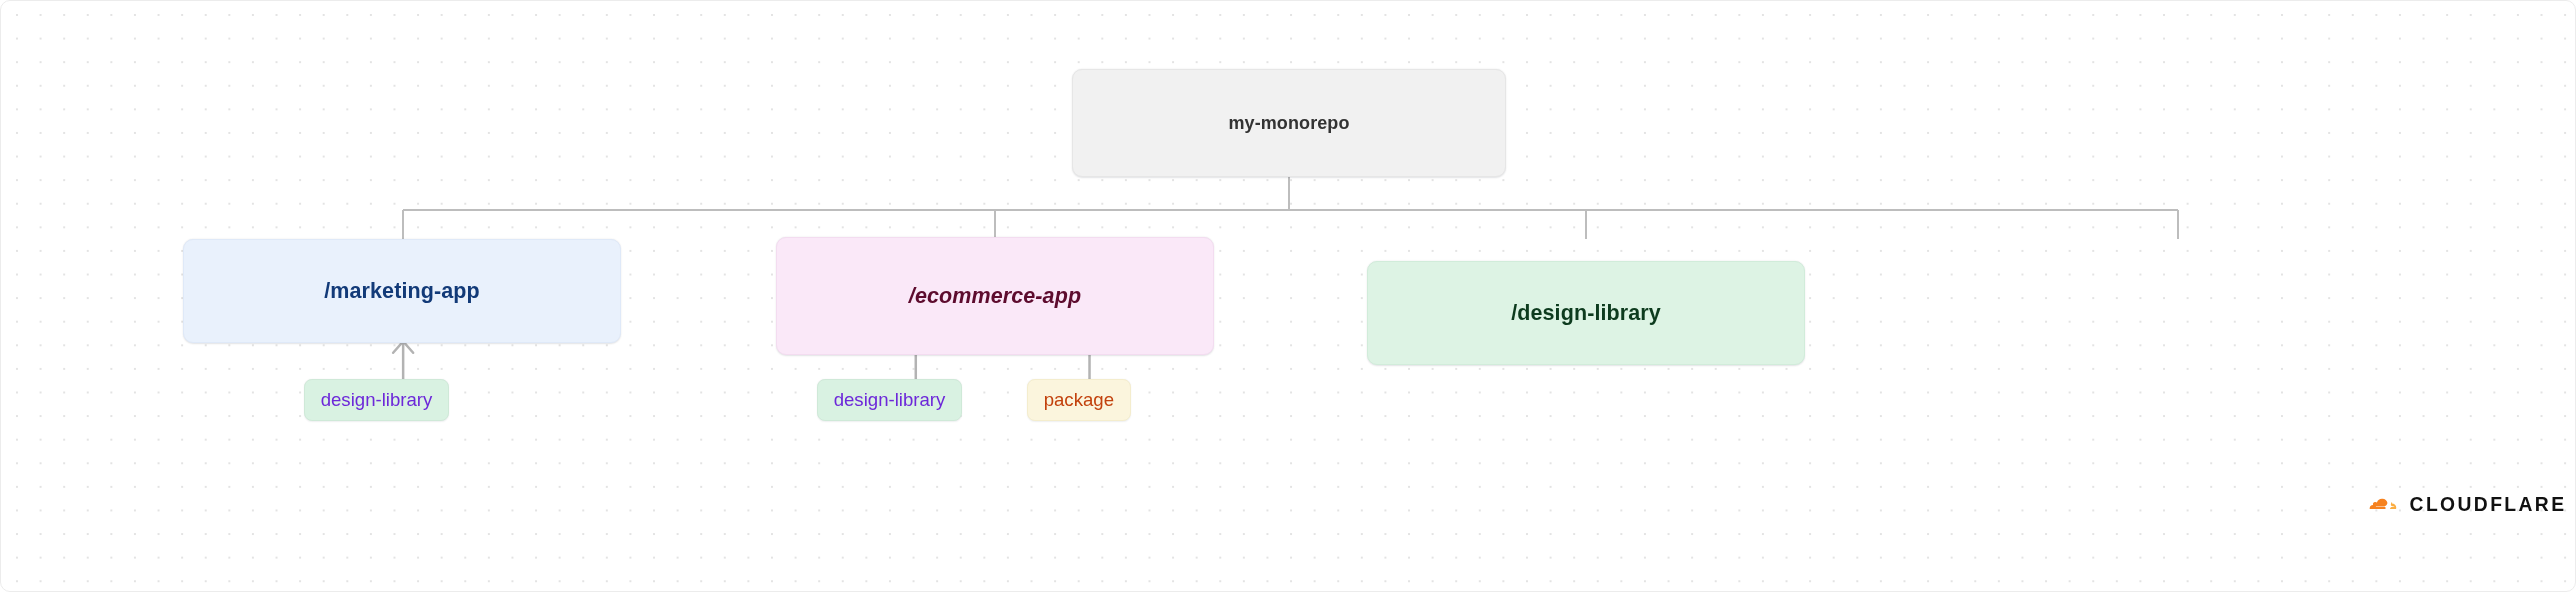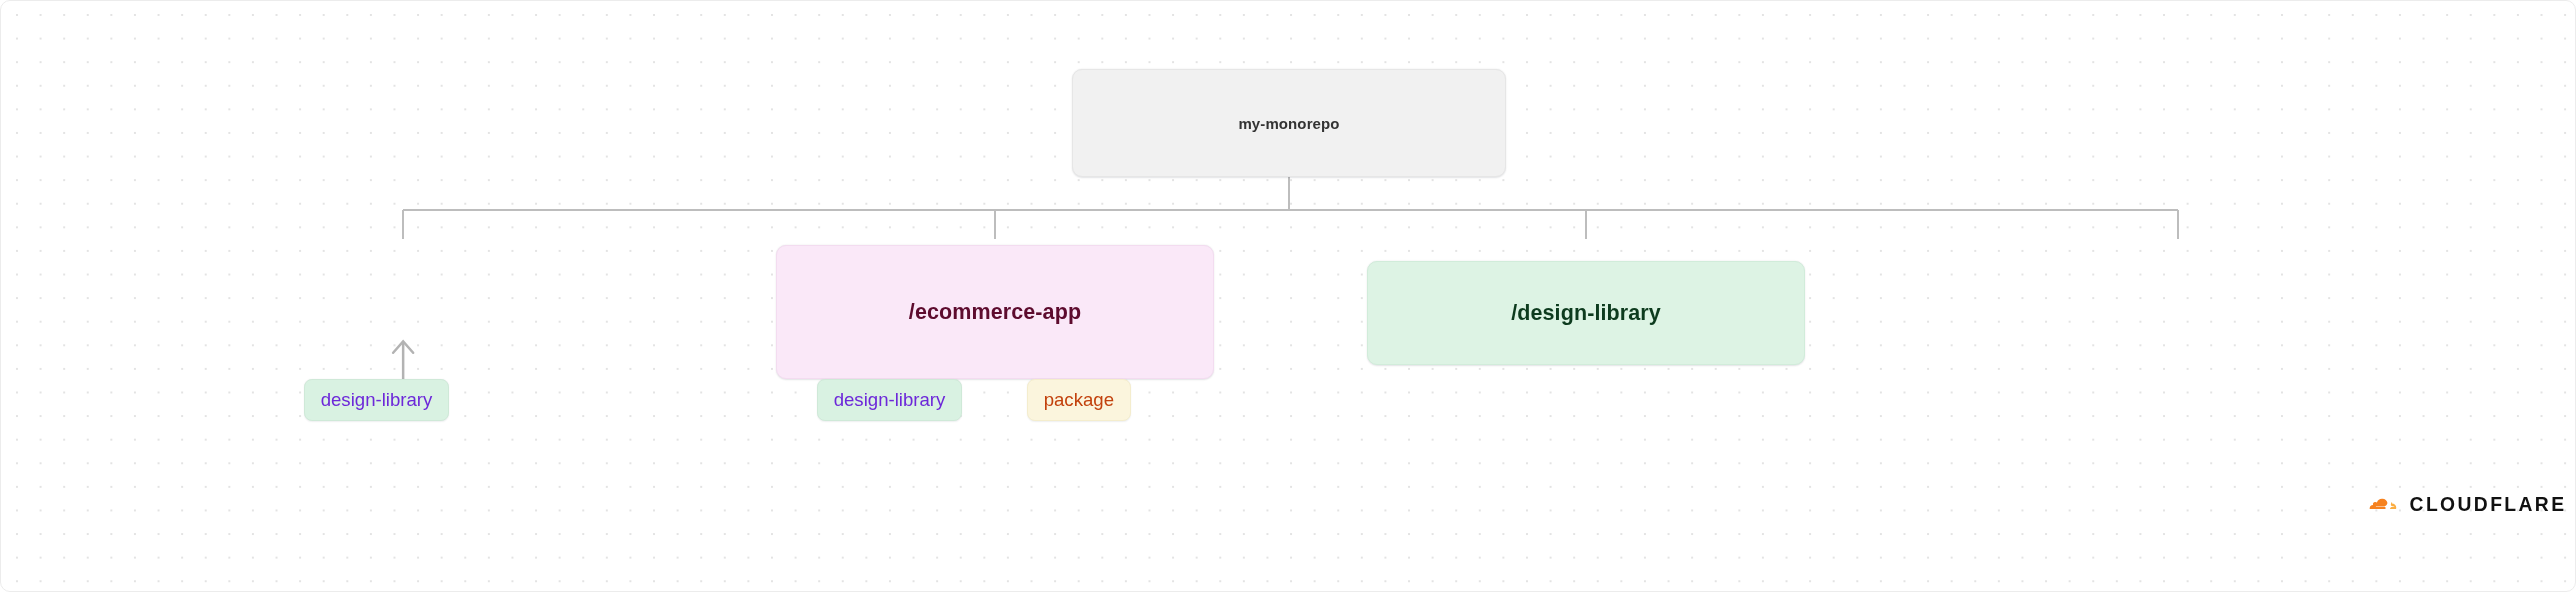--- a/index.html
+++ b/index.html
@@ -48,21 +48,21 @@
   .node-label {
     font-weight: bold;
     letter-spacing: 0.1px;
     white-space: nowrap;
   }
 
   .node.root {
     background: #f1f1f1;
     border-color: #e6e6e6;
   }
-  .node.root .node-label { color: #333333; font-size: 15px; }
+  .node.root .node-label { color: #333333; font-size: 18px; }
 
   .node.blue   { background: #e9f1fc; border-color: #dfe9f8; }
   .node.blue .node-label   { color: #123a78; font-size: 21.5px; }
 
   .node.pink   { background: #fae8f8; border-color: #f3dcf0; }
   .node.pink .node-label   { color: #5d0b2e; font-size: 21.5px; }
 
   .node.green  { background: #ddf3e4; border-color: #d1ecda; margin-top: 22px; }
   .node.green .node-label  { color: #0d3b1e; font-size: 21.5px; }
 
@@ -132,22 +132,25 @@
 
       <path d="M1521,528 L1521,478"></path>
       <path d="M1507,492 L1521,476 L1535,492"></path>
     </g>
   </svg>
 
   <div class="node root" style="left:1071px; top:68px; width:434px; height:108px;">
     <span class="node-label">my-monorepo</span>
   </div>
 
+  <div class="node blue" style="left:182px; top:238px; width:438px; height:104px;">
+    <span class="node-label">/marketing-app</span>
+  </div>
 
-  <div class="node pink" style="left:775px; top:244px; width:438px; height:134px;">
+  <div class="node pink" style="left:775px; top:236px; width:438px; height:118px;font-style:italic;">
     <span class="node-label">/ecommerce-app</span>
   </div>
 
   <div class="node green" style="left:1366px; top:238px; width:438px; height:104px;">
     <span class="node-label">/design-library</span>
   </div>
 
 
   <div class="pill green" style="left:303px; top:378px;">
     <span>design-library</span>

